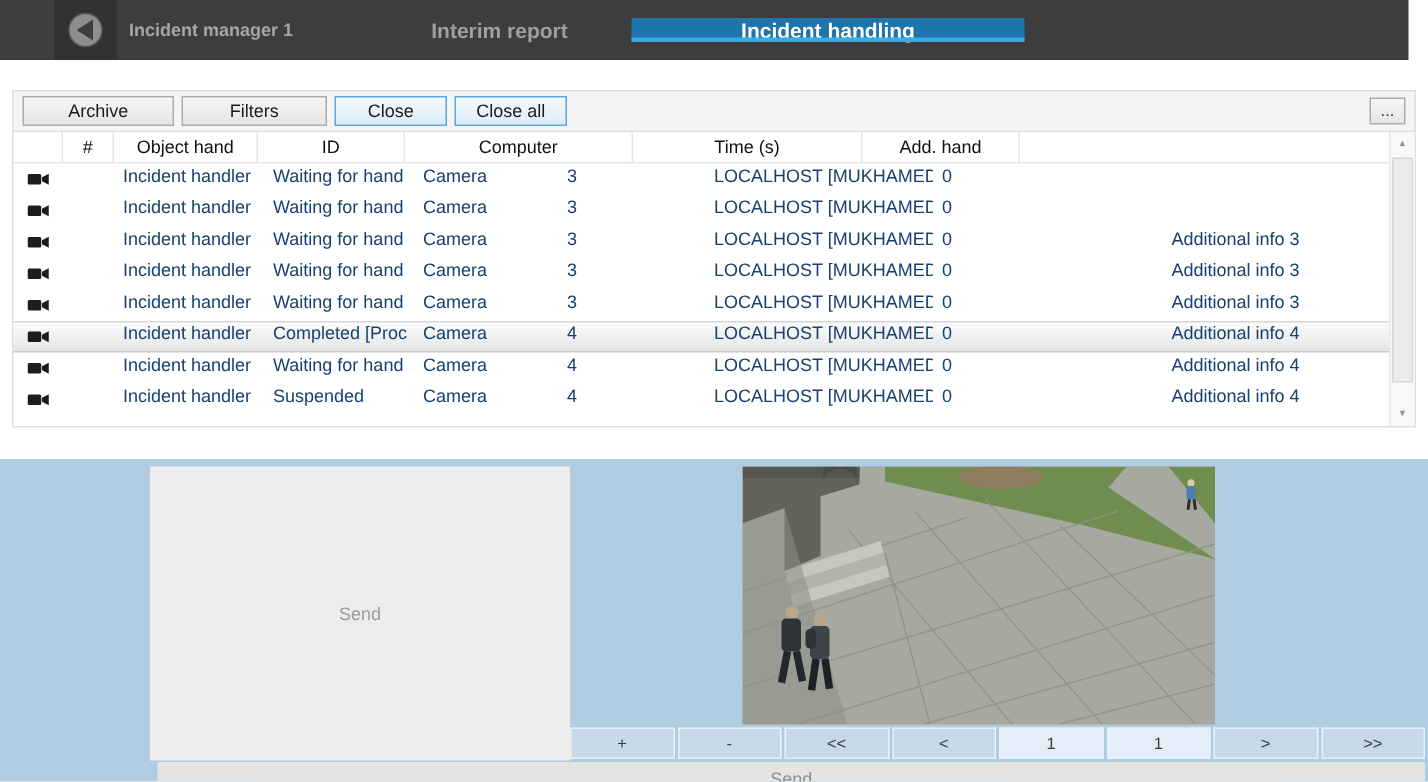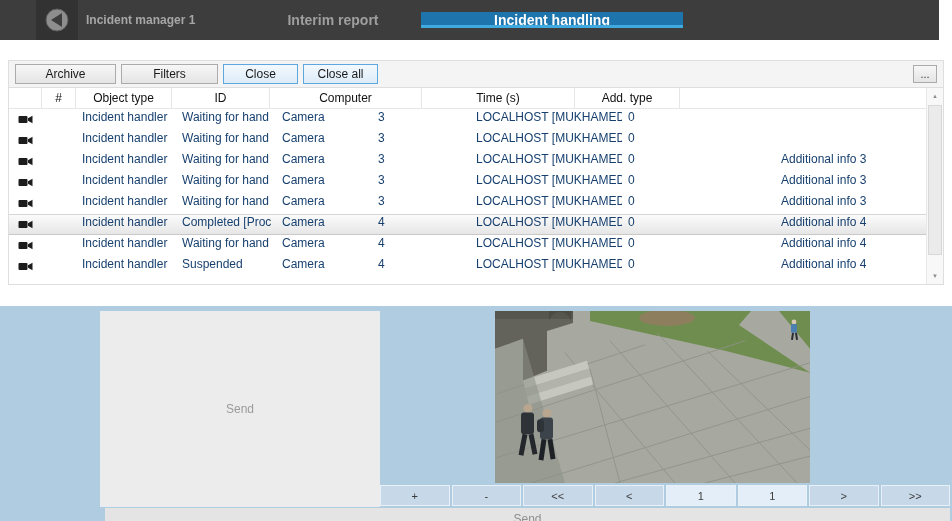--- a/index.html
+++ b/index.html
@@ -79,25 +79,25 @@
         <button class="tbtn w2 hl">Close</button>
         <button class="tbtn w3 hl">Close all</button>
       </div>
     <button class="more">...</button>
   </div>
 
   <div class="table">
     <div class="thead">
         <div class="th c0"></div>
         <div class="th c1">#</div>
-        <div class="th c4">Object type</div>
+        <div class="th c4">Object hand</div>
         <div class="th c5">ID</div>
         <div class="th c6">Computer</div>
         <div class="th c7">Time (s)</div>
-        <div class="th c8">Add. type</div>
+        <div class="th c8">Add. hand</div>
         <div class="th cF"></div>
       </div>
     <div class="tbody">
         <div class="tr">
           <div class="td c0">
             <svg width="15" height="9" viewBox="0 0 15 9">
               <rect x="0.5" y="1" width="9" height="7" rx="1"></rect>
               <path d="M10 3.2 L14.5 0.8 L14.5 8.2 L10 5.8 Z"></path>
             </svg>
           </div>

